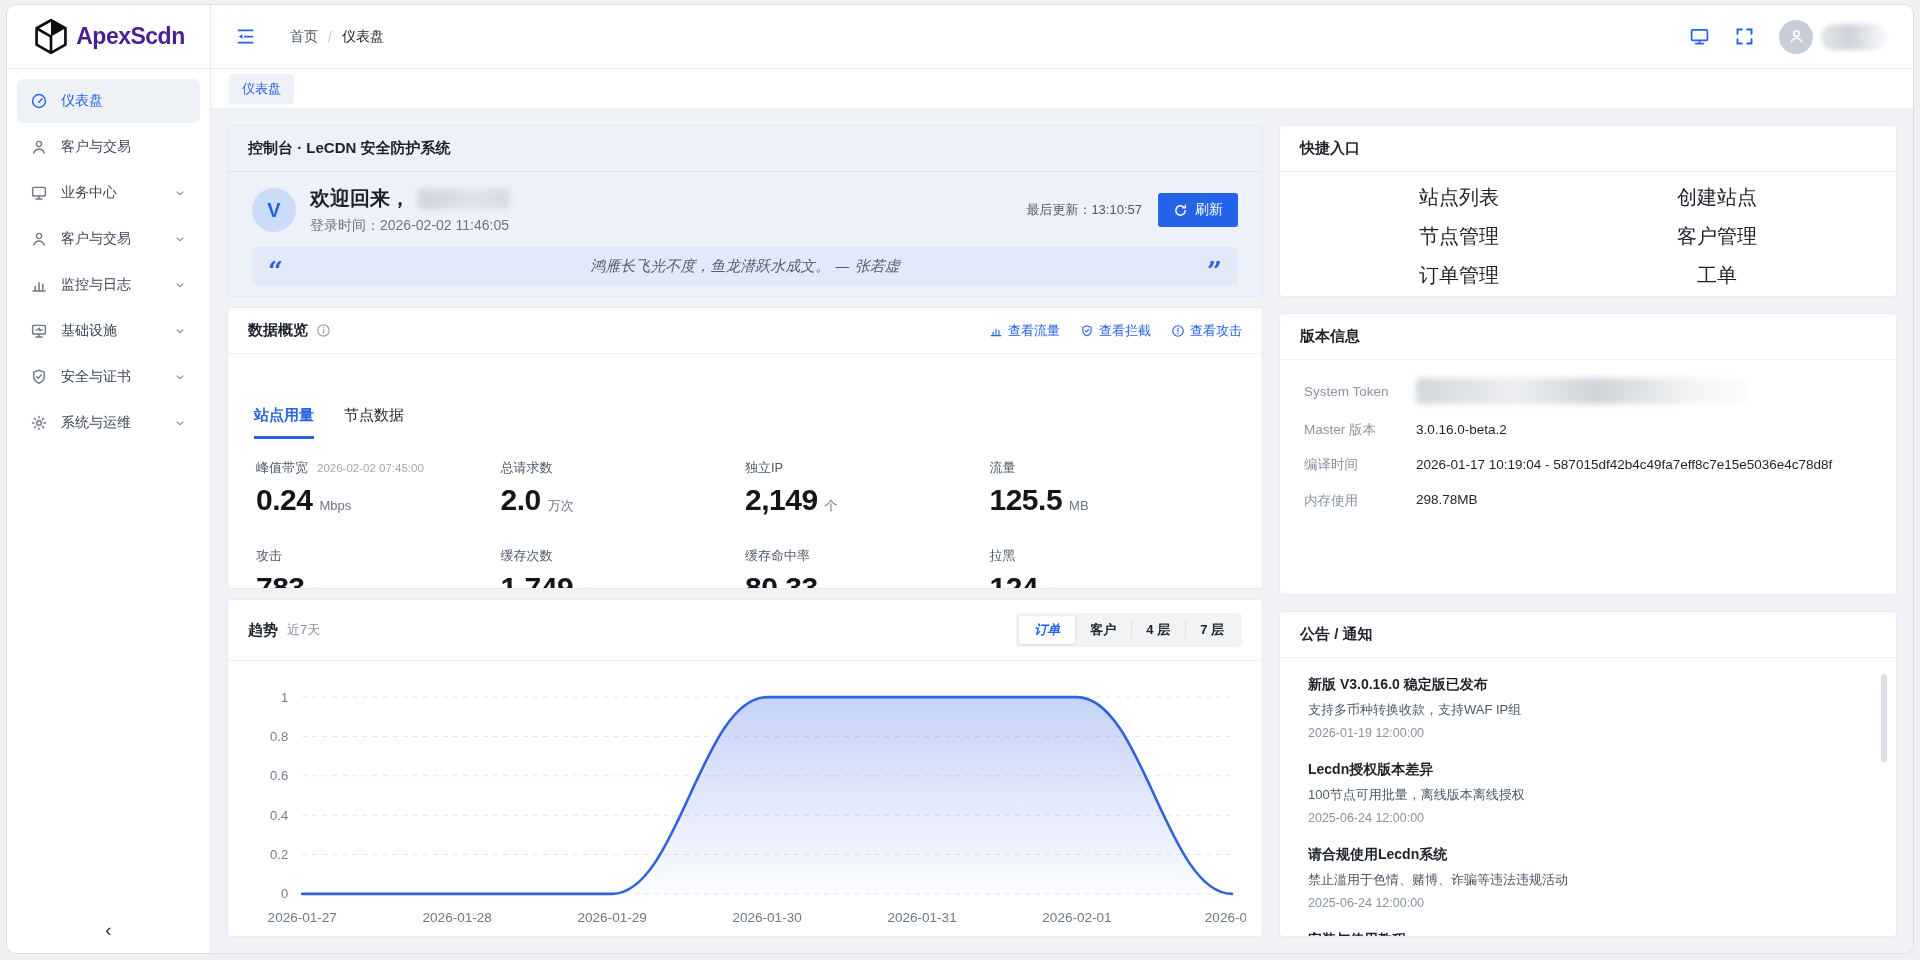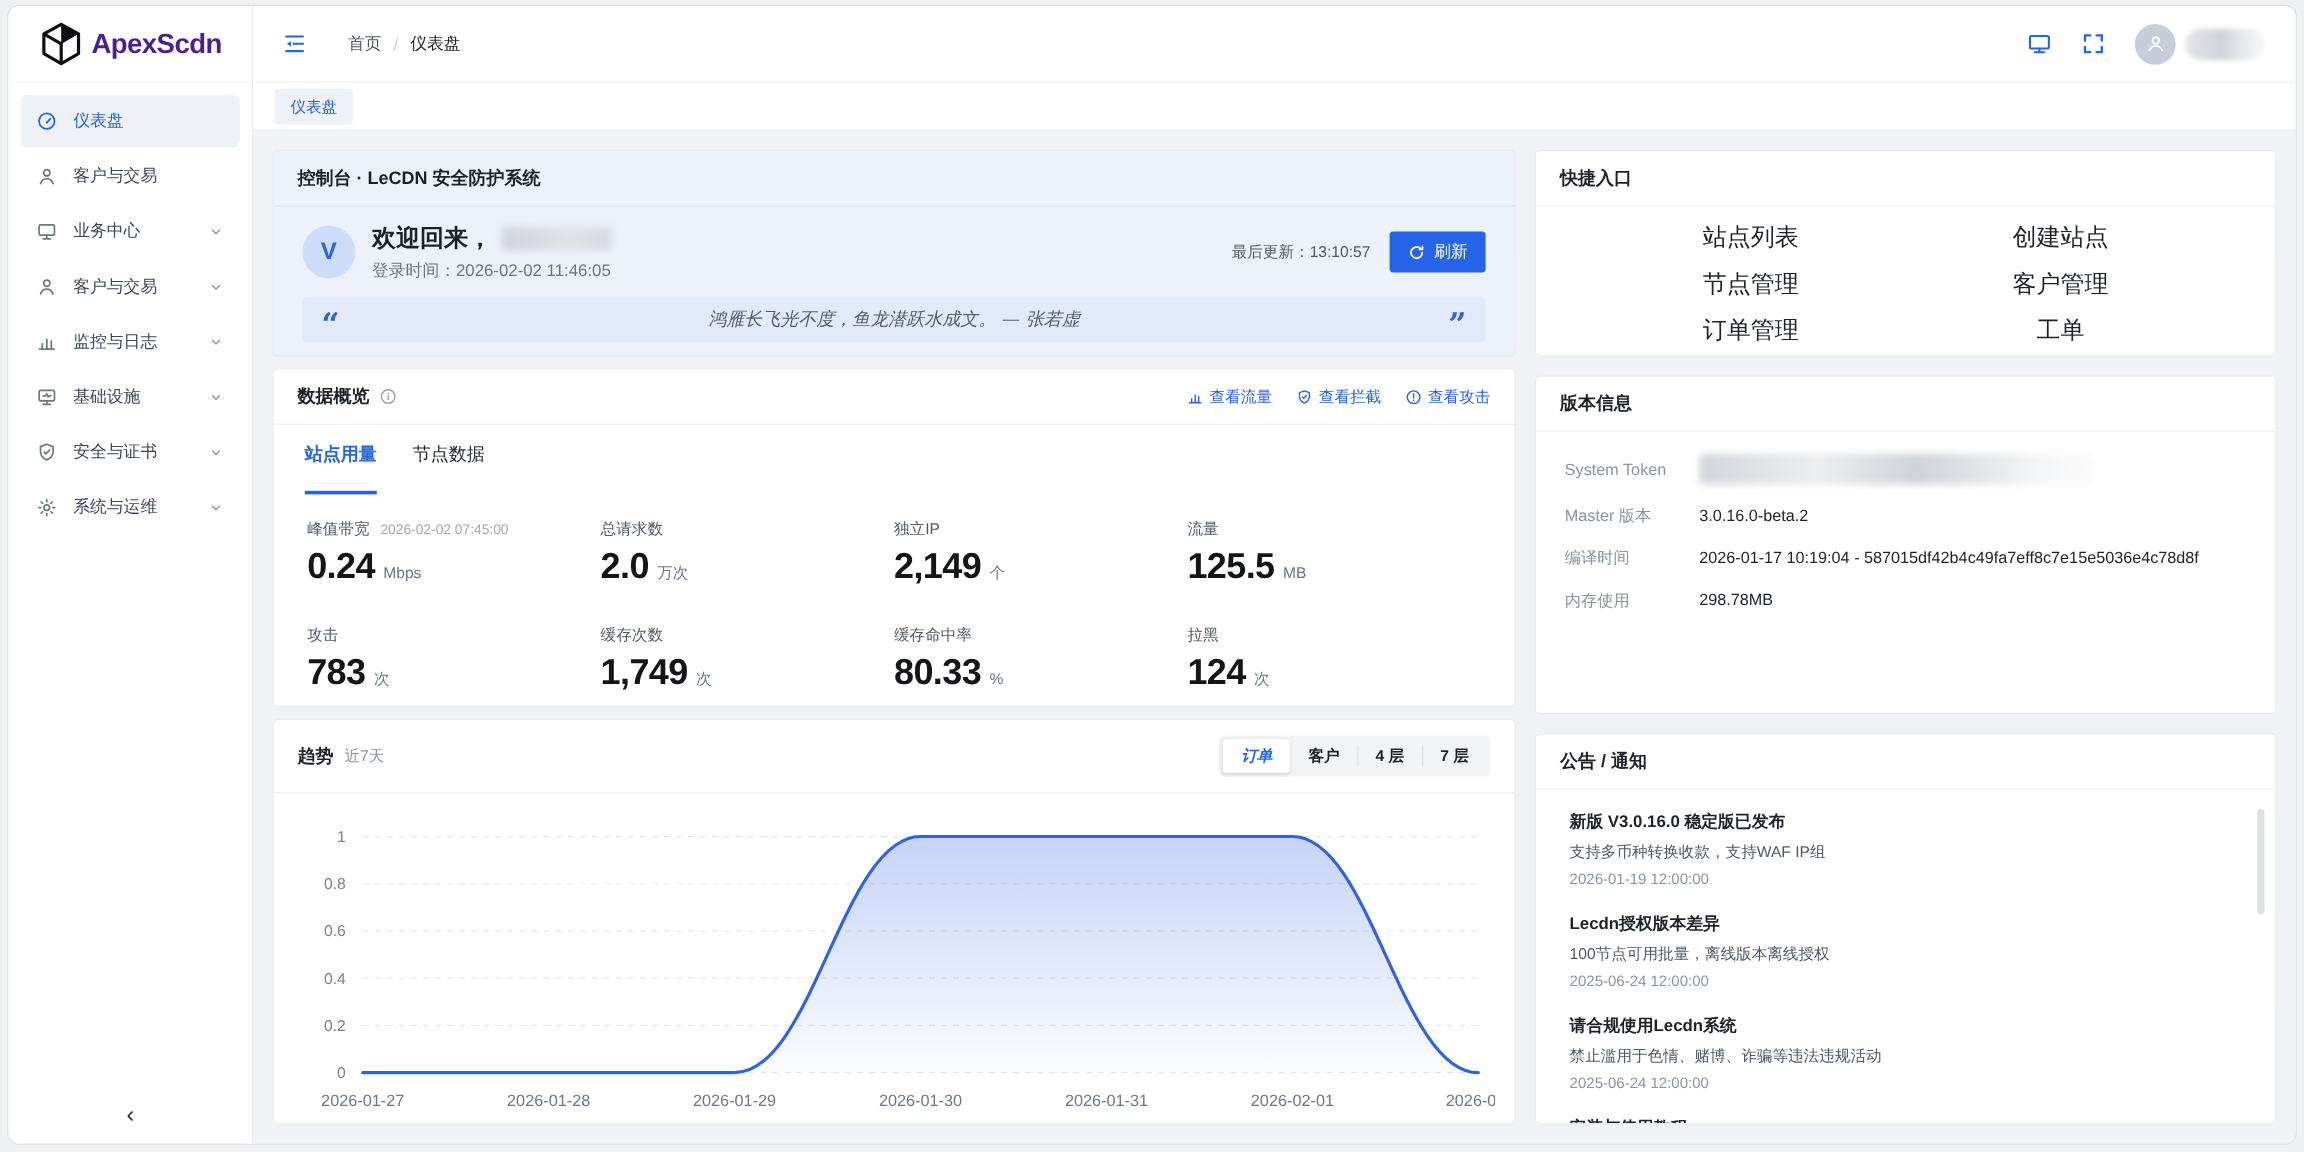--- a/index.html
+++ b/index.html
@@ -67,21 +67,21 @@
   .q-mark { color:#2f63d8; font-family:"DejaVu Serif","Liberation Serif",serif; font-size:26px; font-weight:700; line-height:10px; margin-top:10px; }
   .q-text { flex:1; text-align:center; font-family:"DejaVu Serif","Liberation Serif",serif; font-style:italic; font-size:15px; color:#525c6e; }
 
   
   .overview { height:282px; flex:0 0 282px; }
   .ov-head-icon { width:15px; height:15px; color:#9aa2b1; margin-left:8px; }
   .ov-actions { margin-left:auto; display:flex; gap:20px;align-items:center; }
   .ov-action { display:flex; align-items:center; gap:5px; color:#2563e8; font-size:13px; font-weight:400; cursor:pointer; }
   .ov-action svg { width:14px; height:14px; }
   .ov-tabs { display:flex; gap:30px; padding:15px 26px 0 26px; }
-  .ov-tab { font-size:15px; color:#1d2129; padding-bottom:21px; cursor:pointer; border-bottom:3px solid transparent; }
+  .ov-tab { font-size:15px; color:#1d2129; padding-bottom:11px; cursor:pointer; border-bottom:3px solid transparent;margin-top:37px; }
   .ov-tab.active { color:#2563e8; font-weight:600; border-bottom-color:#2563e8; }
   .stats-grid { display:grid; grid-template-columns:repeat(4,1fr); row-gap:30px; padding:20px 28px 0 28px; }
   .stat-label { font-size:13px; color:#4e5969; display:flex; align-items:baseline; gap:9px; }
   .stat-sub { font-size:11.5px; color:#a2a8b3; }
   .stat-value { margin-top:6px; font-size:30px; font-weight:800; color:#131519; letter-spacing:-0.5px; display:flex; align-items:baseline; gap:7px; }
   .stat-unit { font-size:13px; font-weight:500; color:#6b7486; letter-spacing:0; }
 
   
   .trend { flex:1; }
   .trend-sub { font-size:13px; font-weight:400; color:#8a93a3; margin-left:9px; }

